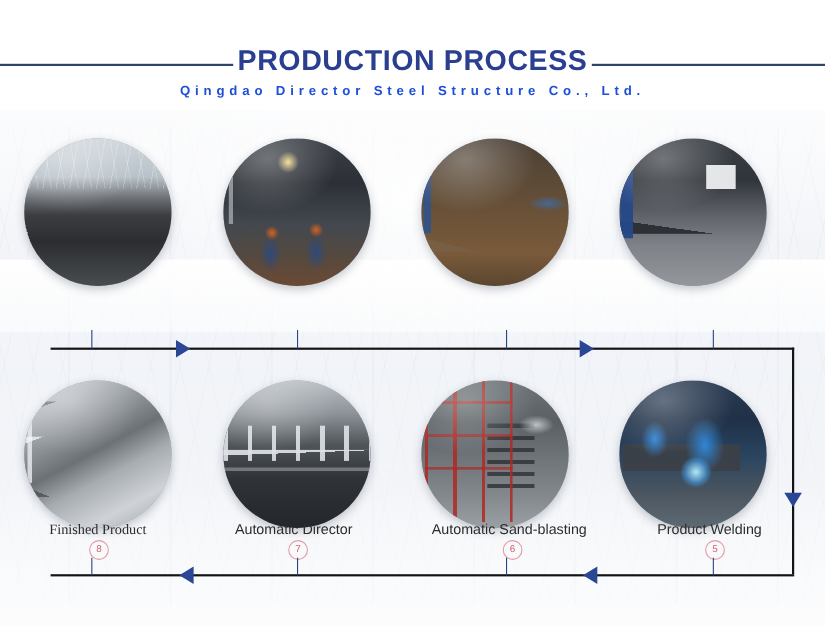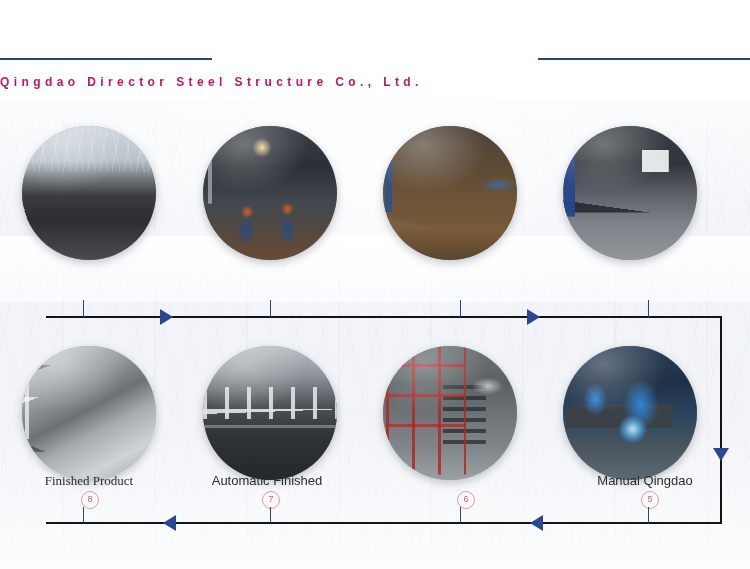--- a/index.html
+++ b/index.html
@@ -47,22 +47,22 @@
   .header{position:absolute;left:0;top:0;width:750px;height:96px;}
   .rule{position:absolute;top:58px;height:2px;background:#2e4468;}
   .rule.left{left:0;width:212px;}
   .rule.right{left:538px;width:212px;}
   .title{
     position:absolute;left:0;top:40px;width:750px;text-align:center;
     font-size:26px;font-weight:bold;letter-spacing:.5px;color:#2b3f91;
     font-family:"Liberation Sans","DejaVu Sans",sans-serif;
   }
   .subtitle{
-    position:absolute;left:0;top:75px;width:750px;
-    font-size:12px;letter-spacing:4.4px;color:#be185d;font-weight:bold;
+    position:absolute;left:0;top:75px;width:750px;text-align:center;
+    font-size:12px;letter-spacing:4.4px;color:#1d4ed8;font-weight:bold;
   }
 
   
   .circle{
     position:absolute;width:134px;height:134px;border-radius:50%;
     overflow:hidden;
     box-shadow:0 3px 9px rgba(60,70,90,.30);
     background:#9aa3ad;
   }
   .circle .img{position:absolute;left:0;top:0;width:100%;height:100%;}
@@ -188,20 +188,21 @@
   <div class="bg-photo">
     <div class="hall"></div>
     <div class="glow"></div>
   </div>
   <div class="top-wash"></div>
   <div class="mid-wash"></div>
 
   <div class="header">
     <div class="rule left"></div>
     <div class="rule right"></div>
+    <div class="title">PRODUCTION PROCESS</div>
     <div class="subtitle">Qingdao Director Steel Structure Co., Ltd.</div>
   </div>
 
   <div class="circle" style="left:22px;top:126px;">
     <div class="img ph1"></div>
     <div class="sheen"></div>
   </div>
   <div class="circle" style="left:203px;top:126px;">
     <div class="img ph2"></div>
     <div class="sheen"></div>
@@ -239,26 +240,27 @@
     <div class="sheen"></div>
   </div>
   <div class="circle" style="left:563px;top:346px;">
     <div class="img ph5"></div>
     <div class="sheen"></div>
   </div>
 
   <div class="label" style="left:-1px;top:473px;font-family:Liberation Serif, serif;">Finished Product</div>
   <div class="num" style="left:81px;top:491px;">8</div>
 
-  <div class="label" style="left:177px;top:473px;">Automatic Finished</div>
+  <div class="label" style="left:177px;top:473px;">Automatic Director</div>
   <div class="num" style="left:262px;top:491px;">7</div>
 
+  <div class="label" style="left:373px;top:473px;">Automatic Sand-blasting</div>
   <div class="num" style="left:457px;top:491px;">6</div>
 
-  <div class="label" style="left:555px;top:473px;">Manual Qingdao</div>
+  <div class="label" style="left:555px;top:473px;">Product Welding</div>
   <div class="num" style="left:641px;top:491px;">5</div>
 
   <div class="ln hline" style="left:46px;top:522px;width:676px;"></div>
   <div class="tick" style="left:83px;top:507px;height:16px;"></div>
   <div class="tick" style="left:270px;top:507px;height:16px;"></div>
   <div class="tick" style="left:460px;top:507px;height:16px;"></div>
   <div class="tick" style="left:648px;top:507px;height:16px;"></div>
   <div class="arrow left" style="left:163px;top:515px;"></div>
   <div class="arrow left" style="left:530px;top:515px;"></div>
 

